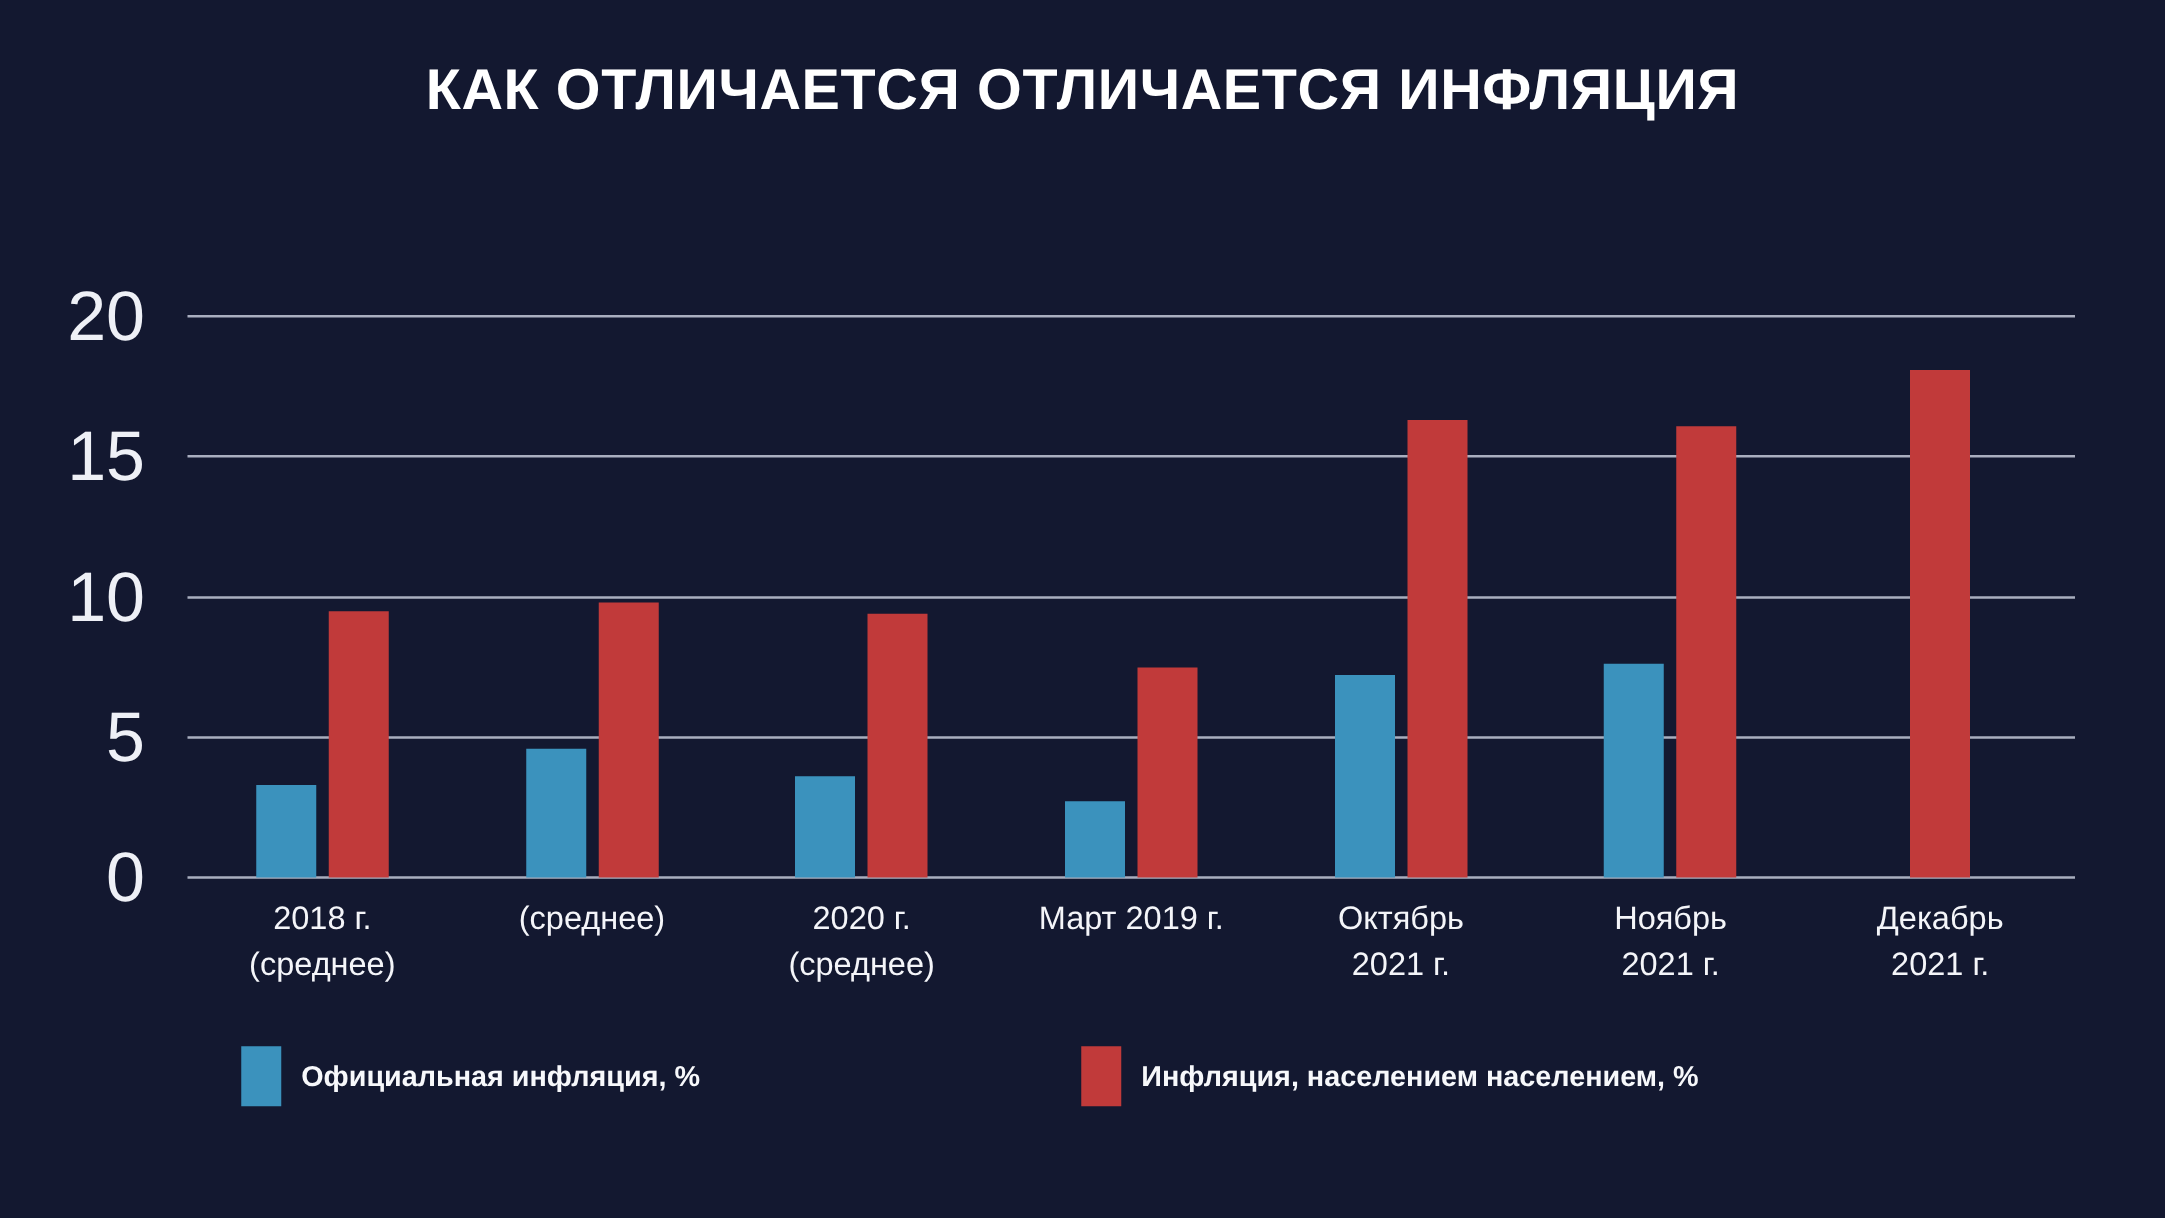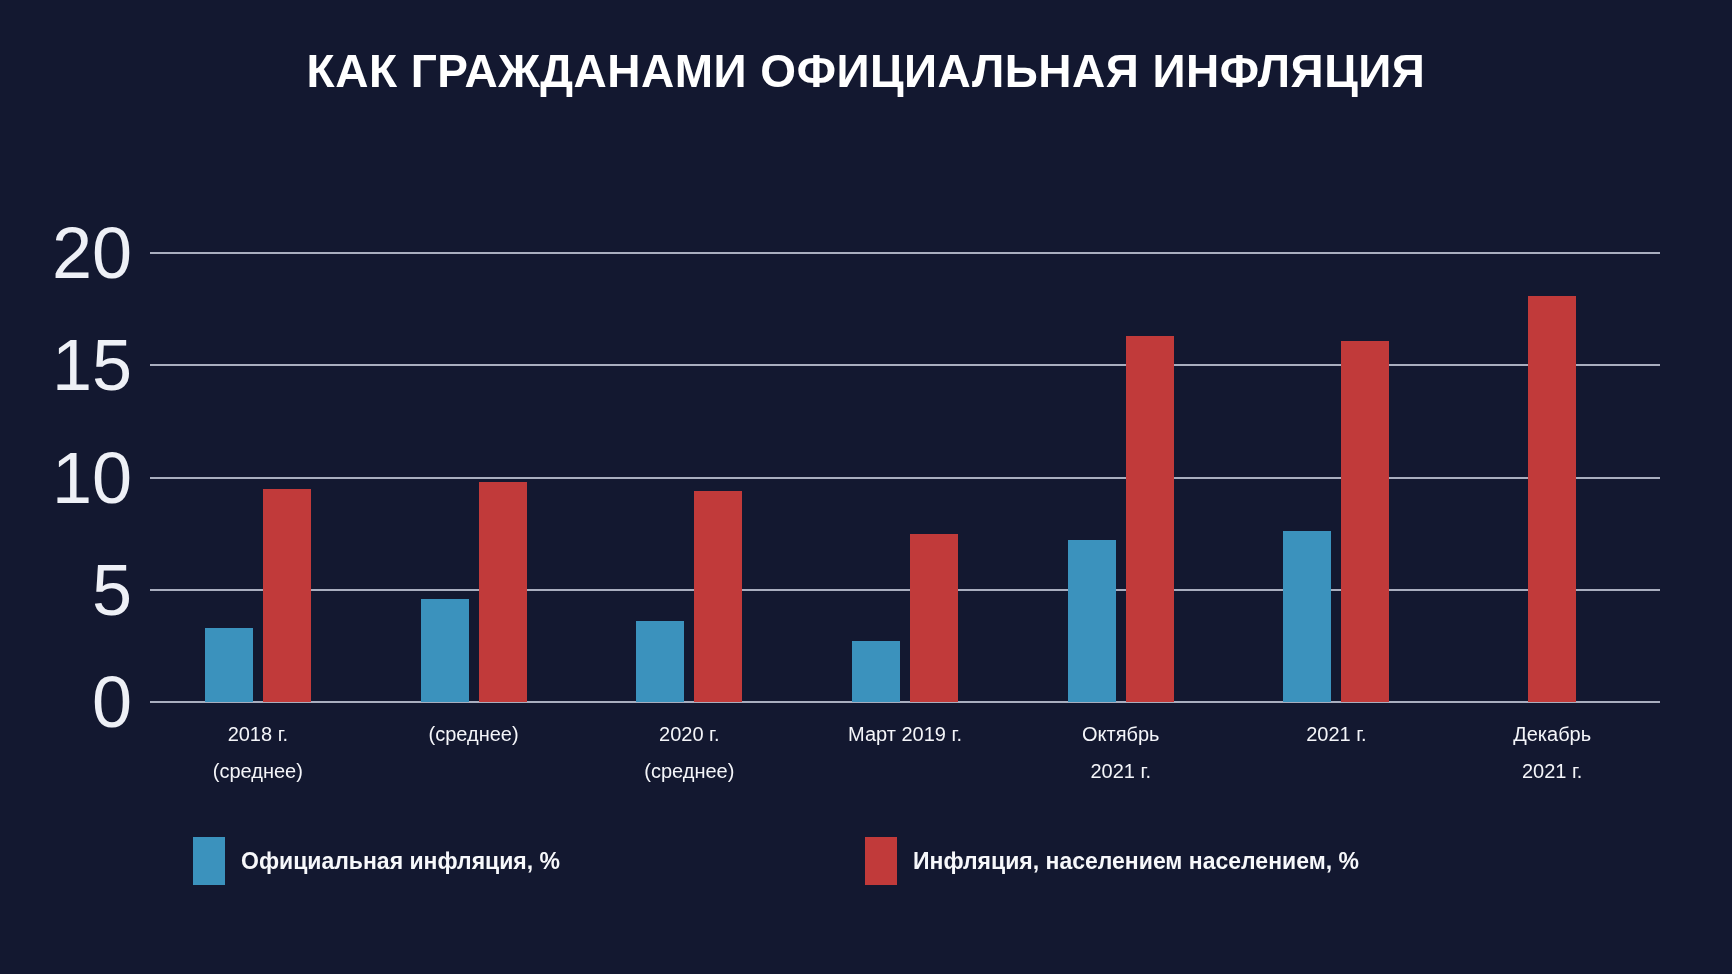--- a/index.html
+++ b/index.html
@@ -48,23 +48,23 @@
   }
   .y-axis {
     position: absolute;
     left: 0;
     top: 253px;
     width: 132px;
     height: 449px;
   }
   .y-tick {
     position: absolute;
-    right: 0;
+    right: 16px;
     transform: translateY(50%);
-    font-size: 72px;
+    font-size: 56px;
     font-weight: 300;
     color: #eef0f6;
     line-height: 60px;
   }
   .groups {
     position: absolute;
     inset: 0;
     display: flex;
     z-index: 1;
   }
@@ -82,21 +82,21 @@
   .x-axis {
     position: absolute;
     left: 150px;
     top: 716px;
     width: 1510px;
     display: flex;
   }
   .x-label {
     flex: 1 1 0;
     text-align: center;
-    font-size: 20px;
+    font-size: 26px;
     line-height: 37px;
     color: #f4f5f9;
     font-weight: 400;
   }
   .legend {
     position: absolute;
     top: 836px;
     left: 0;
     width: 100%;
     height: 50px;
@@ -119,21 +119,21 @@
     color: #f7f8fb;
     white-space: nowrap;
   }
 </style>
 </head>
 <body>
 
 <div class="canvas">
 
   <div class="title-block">
-    <div>КАК ГРАЖДАНАМИ ОФИЦИАЛЬНАЯ ИНФЛЯЦИЯ</div>
+    <div>КАК ОТЛИЧАЕТСЯ ОТЛИЧАЕТСЯ ИНФЛЯЦИЯ</div>
   </div>
 
   <div class="y-axis">
       <div class="y-tick" style="bottom: 0%;">0</div>
       <div class="y-tick" style="bottom: 25%;">5</div>
       <div class="y-tick" style="bottom: 50%;">10</div>
       <div class="y-tick" style="bottom: 75%; margin-left: 28px;">15</div>
       <div class="y-tick" style="bottom: 100%;">20</div>
     </div>
 
@@ -187,20 +187,21 @@
         <div>(среднее)</div>
       </div>
       <div class="x-label">
         <div>Март 2019 г.</div>
       </div>
       <div class="x-label">
         <div>Октябрь</div>
         <div>2021 г.</div>
       </div>
       <div class="x-label">
+        <div>Ноябрь</div>
         <div>2021 г.</div>
       </div>
       <div class="x-label">
         <div>Декабрь</div>
         <div>2021 г.</div>
       </div>
     </div>
 
   <div class="legend">
       <div class="legend-item" style="left: 193px;">

